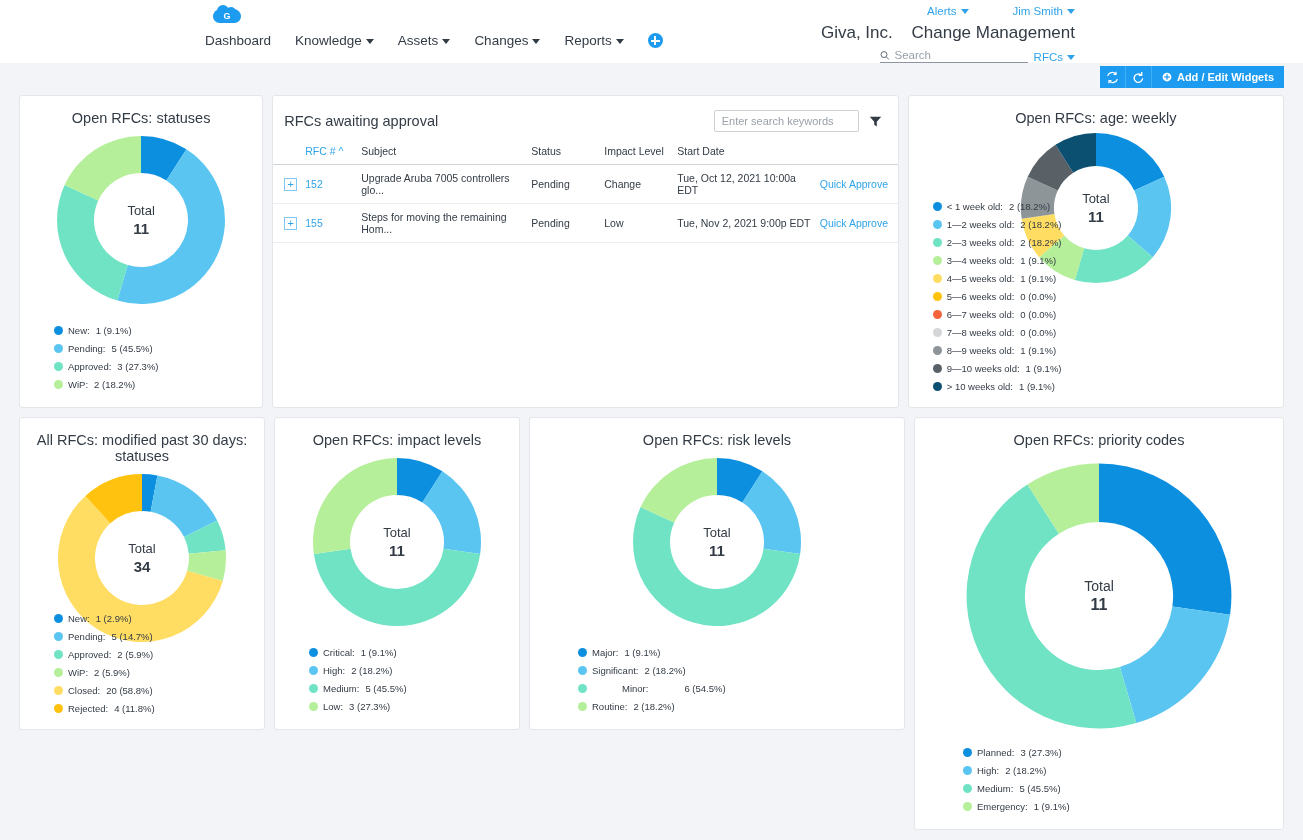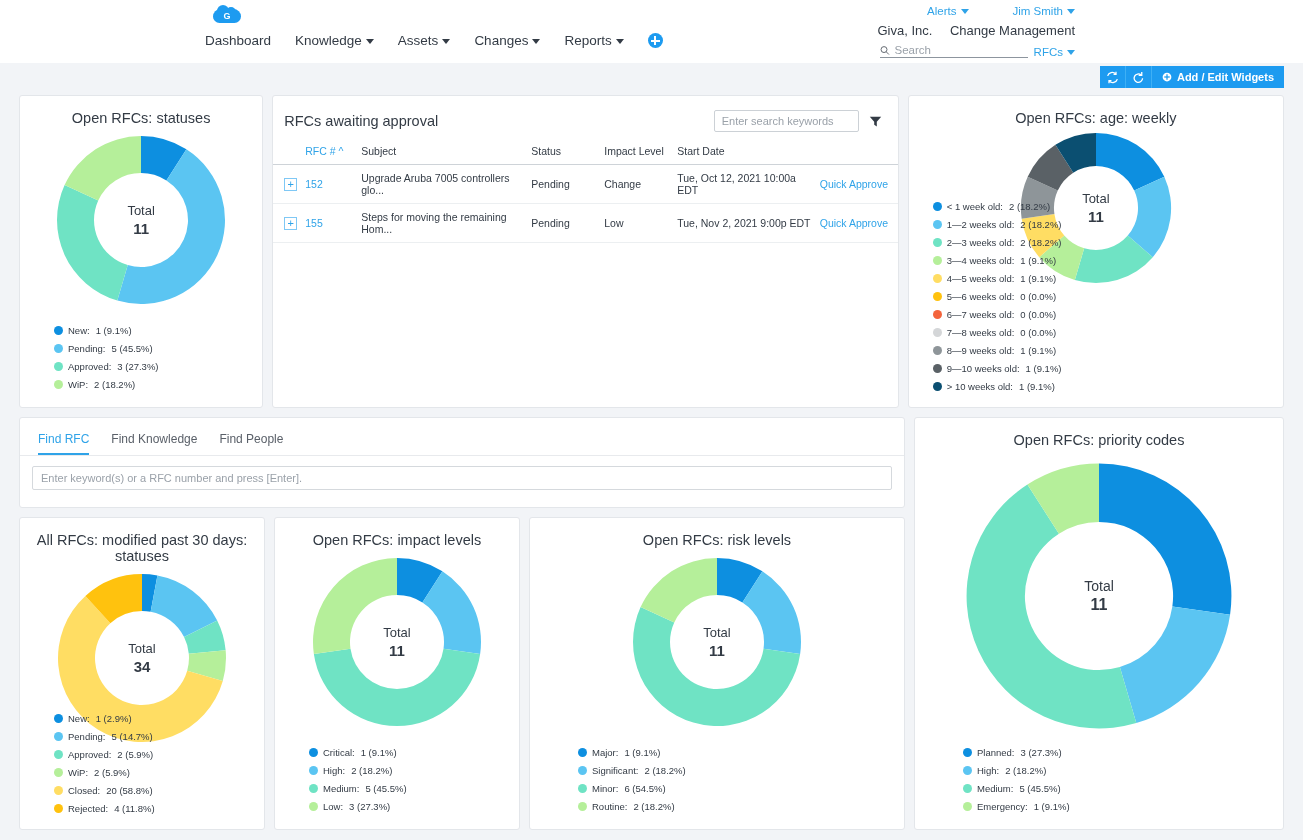--- a/index.html
+++ b/index.html
@@ -53,21 +53,21 @@
   }
   .plusbtn::before, .plusbtn::after {
     content: ""; position: absolute; background: #fff;
   }
   .plusbtn::before { left: 3px; top: 6.5px; width: 9px; height: 2px; }
   .plusbtn::after  { left: 6.5px; top: 3px; width: 2px; height: 9px; }
 
   .hdr-right { position: absolute; right: 228px; top: 5px; text-align: right; }
   .hdr-row1 { display: flex; justify-content: flex-end; align-items: center; gap: 44px; }
   .hdr-link { color: #2fa3e8; font-size: 11.5px; cursor: pointer; }
-  .hdr-row2 { margin-top: 6px; font-size: 13px; color: #333b45; }
+  .hdr-row2 { margin-top: 6px; font-size: 17px; color: #333b45; }
   .hdr-row2 span { margin-left: 14px; }
   .hdr-row3 {
     margin-top: 6px; display: flex; align-items: flex-end;
     justify-content: flex-end; gap: 6px;
   }
   .srch-wrap {
     display: flex; align-items: center; gap: 5px;
     border-bottom: 1px solid #8d959e; padding-bottom: 1px; width: 148px;
   }
   .srch-input {
@@ -449,36 +449,20 @@
             <span class="legend-name">&gt; 10 weeks old:</span>
             <span class="legend-val">1 (9.1%)</span>
           </div>
         </div>
     </div>
   </div>
 
   <div class="row">
     <div style="width:886px;display:flex;flex-direction:column;gap:9px;">
 
-      <div class="card" style="width:886px;height:91px;">
-        <div class="tabs tabs-divider">
-          <div class="tab active">
-            <span>Find RFC</span>
-          </div>
-          <div class="tab">
-            <span>Find Knowledge</span>
-          </div>
-          <div class="tab">
-            <span>Find People</span>
-          </div>
-        </div>
-        <div class="findbar">
-          <input placeholder="Enter keyword(s) or a RFC number and press [Enter]." style="">
-        </div>
-      </div>
 
       <div class="row" style="margin-bottom:0;">
 
         <div class="card" style="width:246px;height:313px;">
           <div class="card-title">All RFCs: modified past 30 days: statuses</div>
           <div class="donut-wrap" style="margin-top:9px;">
             <div class="donut">
               <svg width="170" height="170" viewBox="0 0 170 170">
                   <path d="M85 1A84 84 0 0 1 100.4349594965919 2.4302596265522567L93.6362273373788 38.80026431485662A47 47 0 0 0 85 38Z" fill="#0d8fe0"></path>
                   <path d="M100.4349594965919 2.4302596265522567A84 84 0 0 1 160.19371647382525 47.55797811477078L127.07267469368793 64.0502972785027A47 47 0 0 0 93.6362273373788 38.80026431485662Z" fill="#5bc5f2"></path>
@@ -587,21 +571,21 @@
               <div class="legend-item" style="width: 33.3333%;">
                 <span class="legend-dot" style="background: rgb(13, 143, 224);"></span>
                 <span class="legend-name">Major:</span>
                 <span class="legend-val">1 (9.1%)</span>
               </div>
               <div class="legend-item" style="width: 33.3333%;">
                 <span class="legend-dot" style="background: rgb(91, 197, 242);"></span>
                 <span class="legend-name">Significant:</span>
                 <span class="legend-val">2 (18.2%)</span>
               </div>
-              <div class="legend-item" style="width: 33.3333%;">
+              <div class="legend-item" style="width: 33.3333%; gap: 30px;">
                 <span class="legend-dot" style="background: rgb(111, 227, 196);"></span>
                 <span class="legend-name">Minor:</span>
                 <span class="legend-val">6 (54.5%)</span>
               </div>
               <div class="legend-item" style="width: 33.3333%;">
                 <span class="legend-dot" style="background: rgb(181, 239, 154);"></span>
                 <span class="legend-name">Routine:</span>
                 <span class="legend-val">2 (18.2%)</span>
               </div>
             </div>

